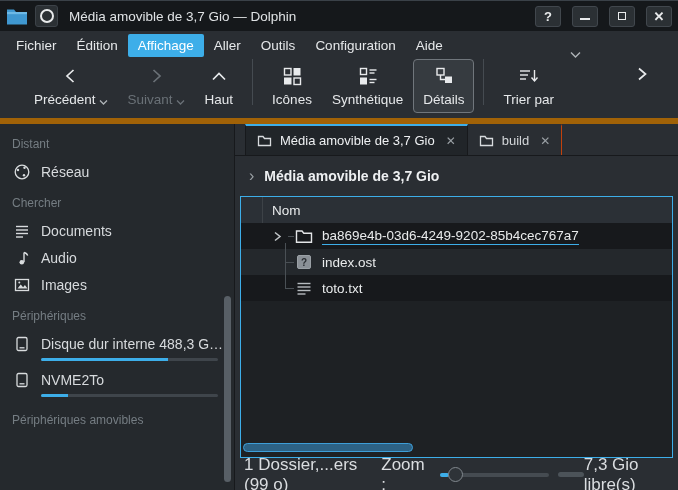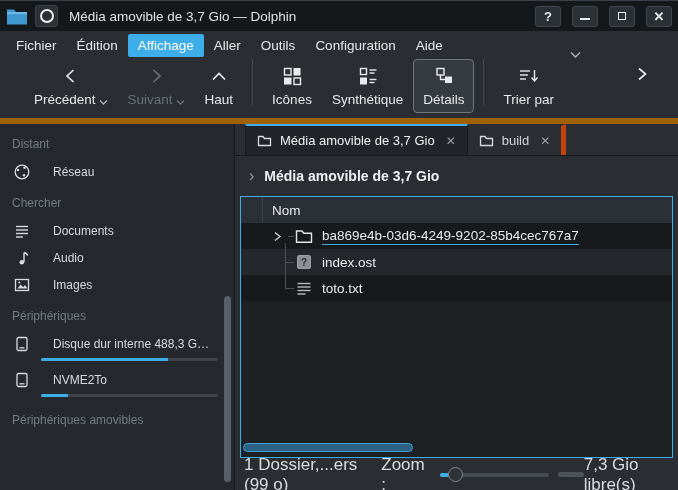--- a/index.html
+++ b/index.html
@@ -34,37 +34,37 @@
   .lblrow{display:flex;align-items:flex-end;gap:3px;white-space:nowrap;}
   .ddchev{margin-bottom:1px;}
   .tsep{width:1px;height:46px;background:#454b51;margin:0 9px;}
   .t-overflow{margin-left:auto;padding:4px;}
   
   .bodyrow{display:flex;height:367px;}
   
   .sidebar{width:235px;background:#25292d;border-right:1px solid #17191c;box-sizing:border-box;
     position:relative;padding-top:2px;overflow:hidden;}
   .side-header{color:#757d83;font-size:12px;padding:11px 0 7px 12px;white-space:nowrap;}
-  .side-item{display:flex;align-items:center;gap:22px;height:27px;padding-left:13px;
-    font-size:12px;color:#d7dadd;white-space:nowrap;}
+  .side-item{display:flex;align-items:center;gap:10px;height:27px;padding-left:13px;
+    font-size:14px;color:#d7dadd;white-space:nowrap;}
   .side-icon{width:18px;display:flex;justify-content:center;flex:none;}
   .side-device{padding-bottom:5px;}
   .usage{height:3px;background:#3f454b;margin:1px 16px 0 41px;border-radius:1.5px;overflow:hidden;}
   .usage .fill{height:100%;background:#3daee9;}
   .side-scroll{position:absolute;right:3px;top:172px;width:7px;height:186px;background:#585f66;border-radius:3.5px;}
   
   .content{flex:1;display:flex;flex-direction:column;background:#2a2e33;min-width:0;}
   
   .tabbar{height:32px;display:flex;align-items:stretch;padding-left:10px;background:#2a2e33;
     border-bottom:1px solid #17191c;box-sizing:border-box;}
   .tab{display:flex;align-items:center;gap:8px;padding:0 11px;font-size:13px;color:#d3d6d9;
     border-top:2px solid transparent;box-sizing:border-box;}
   .tab.active{background:#212529;border-top:2px solid #3daee9;border-left:1px solid #17191c;
     border-right:1px solid #17191c;color:#eef0f2;}
-  .tab.inactive{border-right:5px solid #c2410c;}
+  .tab.inactive{border-right:1px solid #c2410c;}
   .tab-close{color:#9aa0a5;font-size:12px;margin-left:3px;}
   
   .breadcrumb{height:40px;display:flex;align-items:center;padding-left:14px;gap:10px;}
   .crumb-chev{color:#9aa0a5;font-size:16px;}
   .crumb-text{font-weight:bold;font-size:14px;color:#eef0f2;white-space:nowrap;}
   
   .viewwrap{margin:0 5px;flex:1;border:1px solid #3daee9;background:#1e2124;position:relative;overflow:hidden;}
   .vheader{height:26px;background:#2b3036;display:flex;align-items:center;}
   .expander-col{width:22px;height:100%;border-right:1px solid #3d4247;box-sizing:border-box;}
   .col-name{padding-left:9px;font-size:13.5px;color:#e9ebec;}

